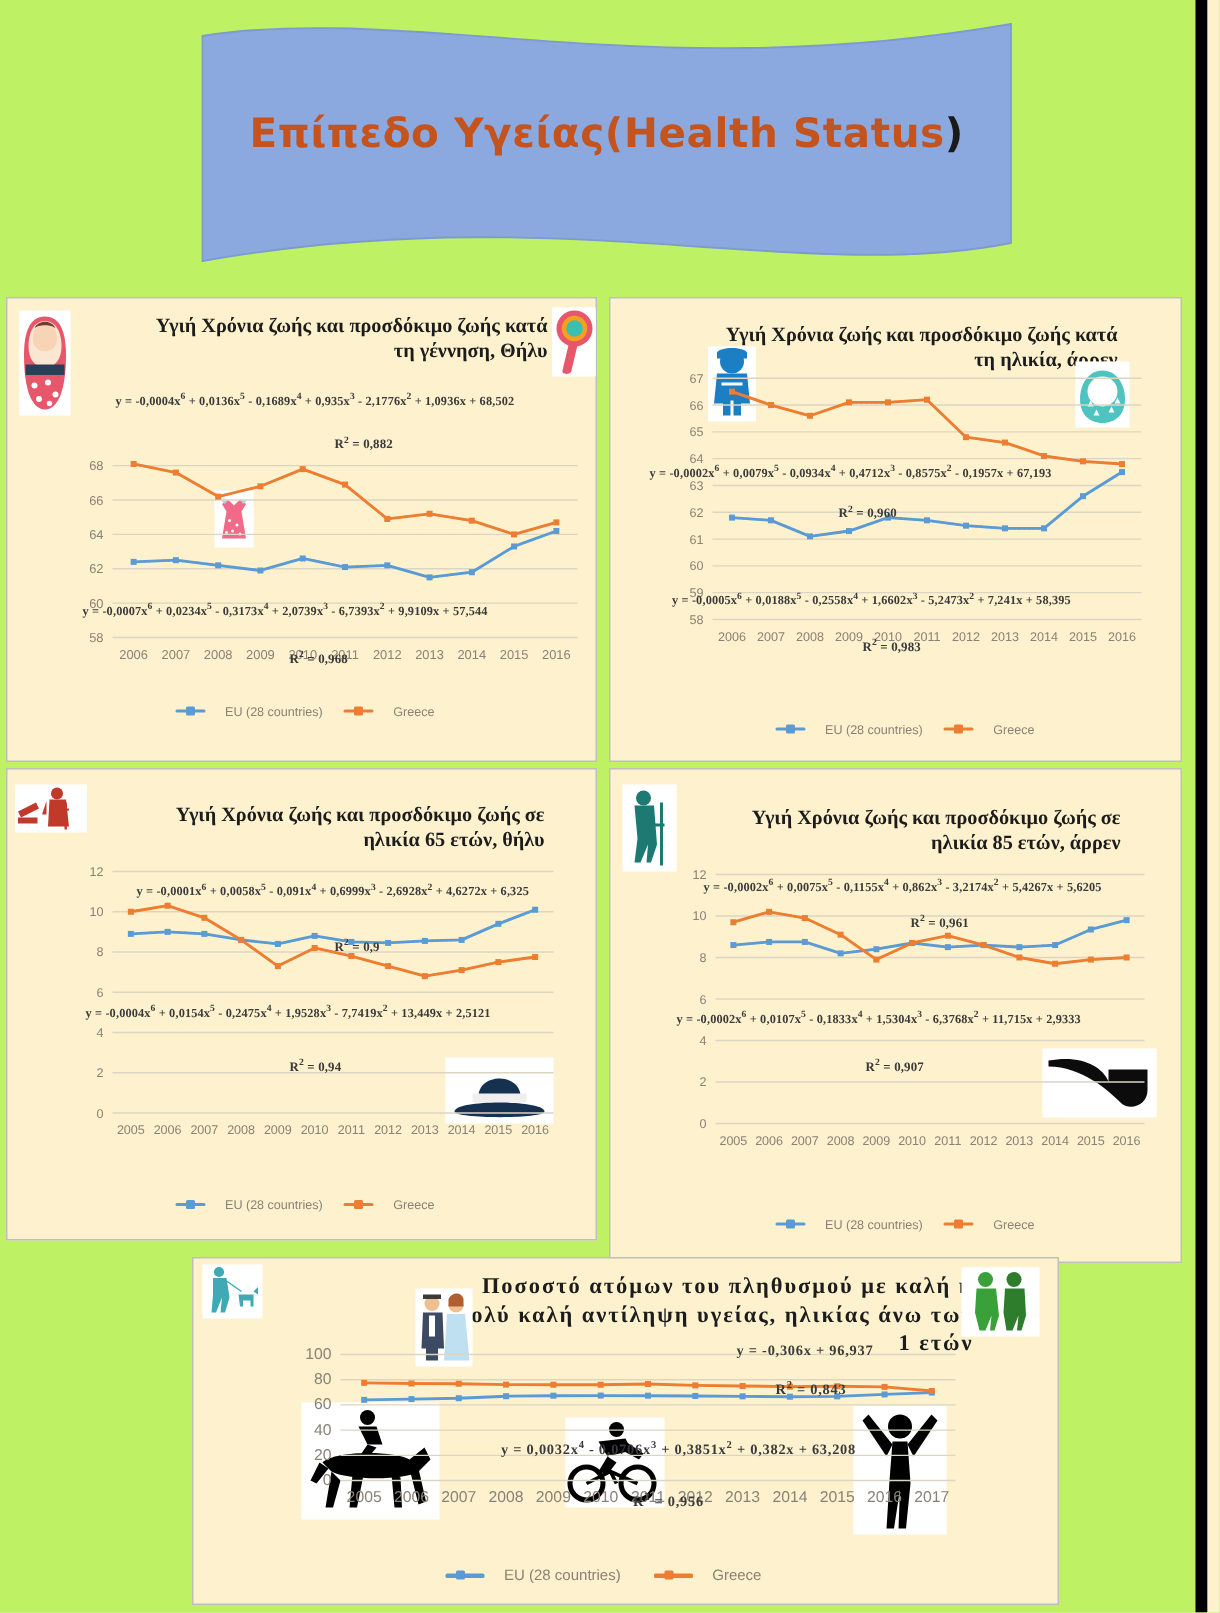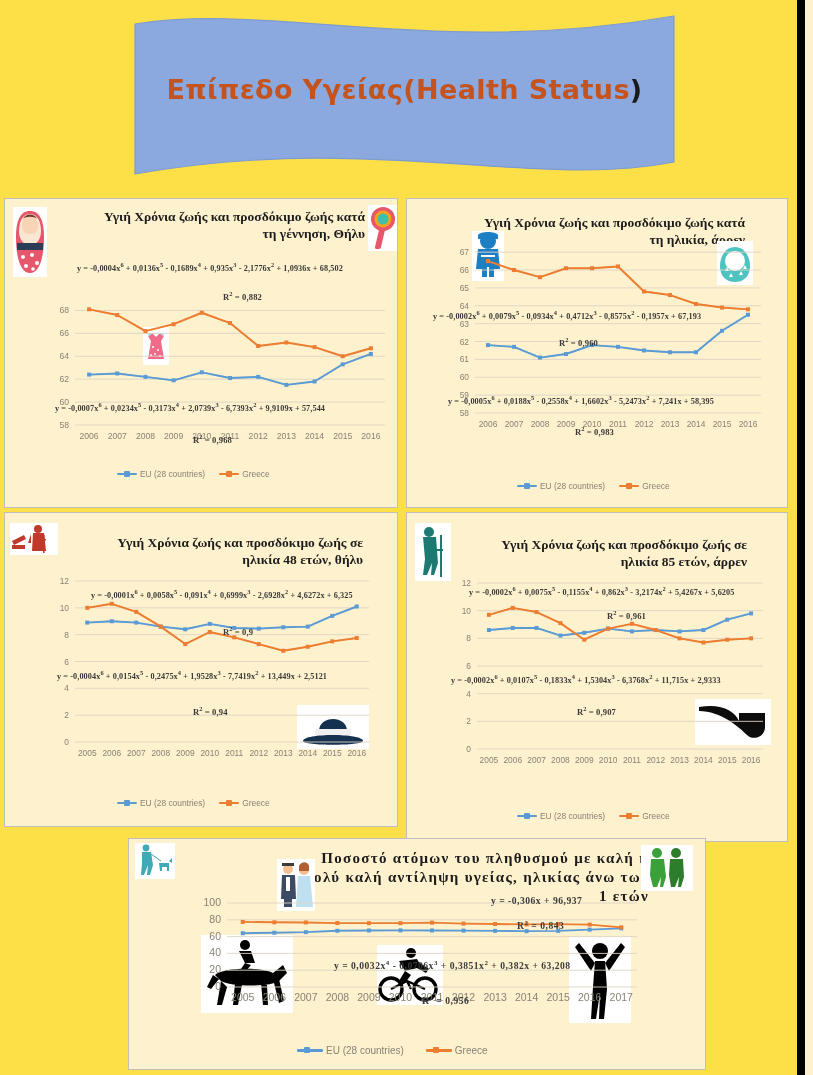--- a/index.html
+++ b/index.html
@@ -3,21 +3,21 @@
 <meta charset="utf-8">
 <style>
   html,body{margin:0;padding:0;}
   body{
     width:813px;height:1075px;
     background:#FDF1CE;
     font-family:"Liberation Serif", serif;
     overflow:hidden;
     position:relative;
   }
-  .page{position:absolute;left:0;top:0;width:805px;height:1075px;background:#fde047;overflow:hidden;}
+  .page{position:absolute;left:0;top:0;width:805px;height:1075px;background:#bef264;overflow:hidden;}
   .edge-strip{position:absolute;right:0;top:0;width:8px;height:1075px;background:#000;}
 
   
   .banner-wrap{position:absolute;left:133px;top:12px;width:543px;height:172px;}
   .banner-wrap svg{display:block;}
   .banner-title{
     position:absolute;left:0;top:62px;width:543px;text-align:center;
     font-family:"DejaVu Sans", sans-serif;
     font-weight:bold;font-size:27px;color:#C4531E;
     letter-spacing:.4px;white-space:nowrap;
@@ -50,21 +50,21 @@
   }
   .eq.r2{font-size:8.6px;}
   .eq sup{font-size:6.4px;vertical-align:super;}
   .eq.lg{font-size:9.6px;letter-spacing:.5px;}
   .eq.lg sup{font-size:7px;}
 
   
   .legend{position:absolute;display:flex;align-items:center;gap:14px;
           font-family:"Liberation Sans", sans-serif;font-size:8.4px;color:#8a8276;white-space:nowrap;}
   .legend.lg{font-size:10px;gap:22px;}
-  .lg-item{display:flex;align-items:center;gap:3px;}
+  .lg-item{display:flex;align-items:center;gap:13px;}
   .lg-line{width:20px;height:2.4px;border-radius:1px;position:relative;}
   .lg-line::after{content:"";position:absolute;left:7px;top:-2px;width:6px;height:6px;border-radius:1px;background:inherit;}
   .legend.lg .lg-line{width:26px;height:3px;}
 
   
   .pic{position:absolute;background:#fff;overflow:hidden;}
   .pic svg{display:block;}
 </style>
 </head>
 <body>
@@ -293,21 +293,21 @@
       <span class="lg-item">
         <span class="lg-line" style="background:#ED7D31;"></span>
         <span>Greece</span>
       </span>
     </div>
   </div>
 
   <div class="panel" id="panel3">
     <div class="ch-title small" style="left:58px;top:22px;width:300px;">
       <div>Υγιή Χρόνια ζωής και προσδόκιμο ζωής σε</div>
-      <div>ηλικία 48 ετών, θήλυ</div>
+      <div>ηλικία 65 ετών, θήλυ</div>
     </div>
 
     <div class="pic" style="left:5px;top:10px;width:48px;height:32px;">
       <svg width="48" height="32" viewBox="0 0 48 32">
         <rect width="48" height="32" fill="#fff"></rect>
         <circle cx="28" cy="6" r="4" fill="#C0392B"></circle>
         <path d="M23 10 L34 10 L36 28 L22 28Z" fill="#C0392B"></path>
         <path d="M21 11 L18 20 L21 20Z" fill="#C0392B"></path>
         <rect x="33" y="12" width="1.6" height="18" fill="#C0392B"></rect>
         <rect x="30" y="16" width="6" height="1.4" fill="#C0392B"></rect>

